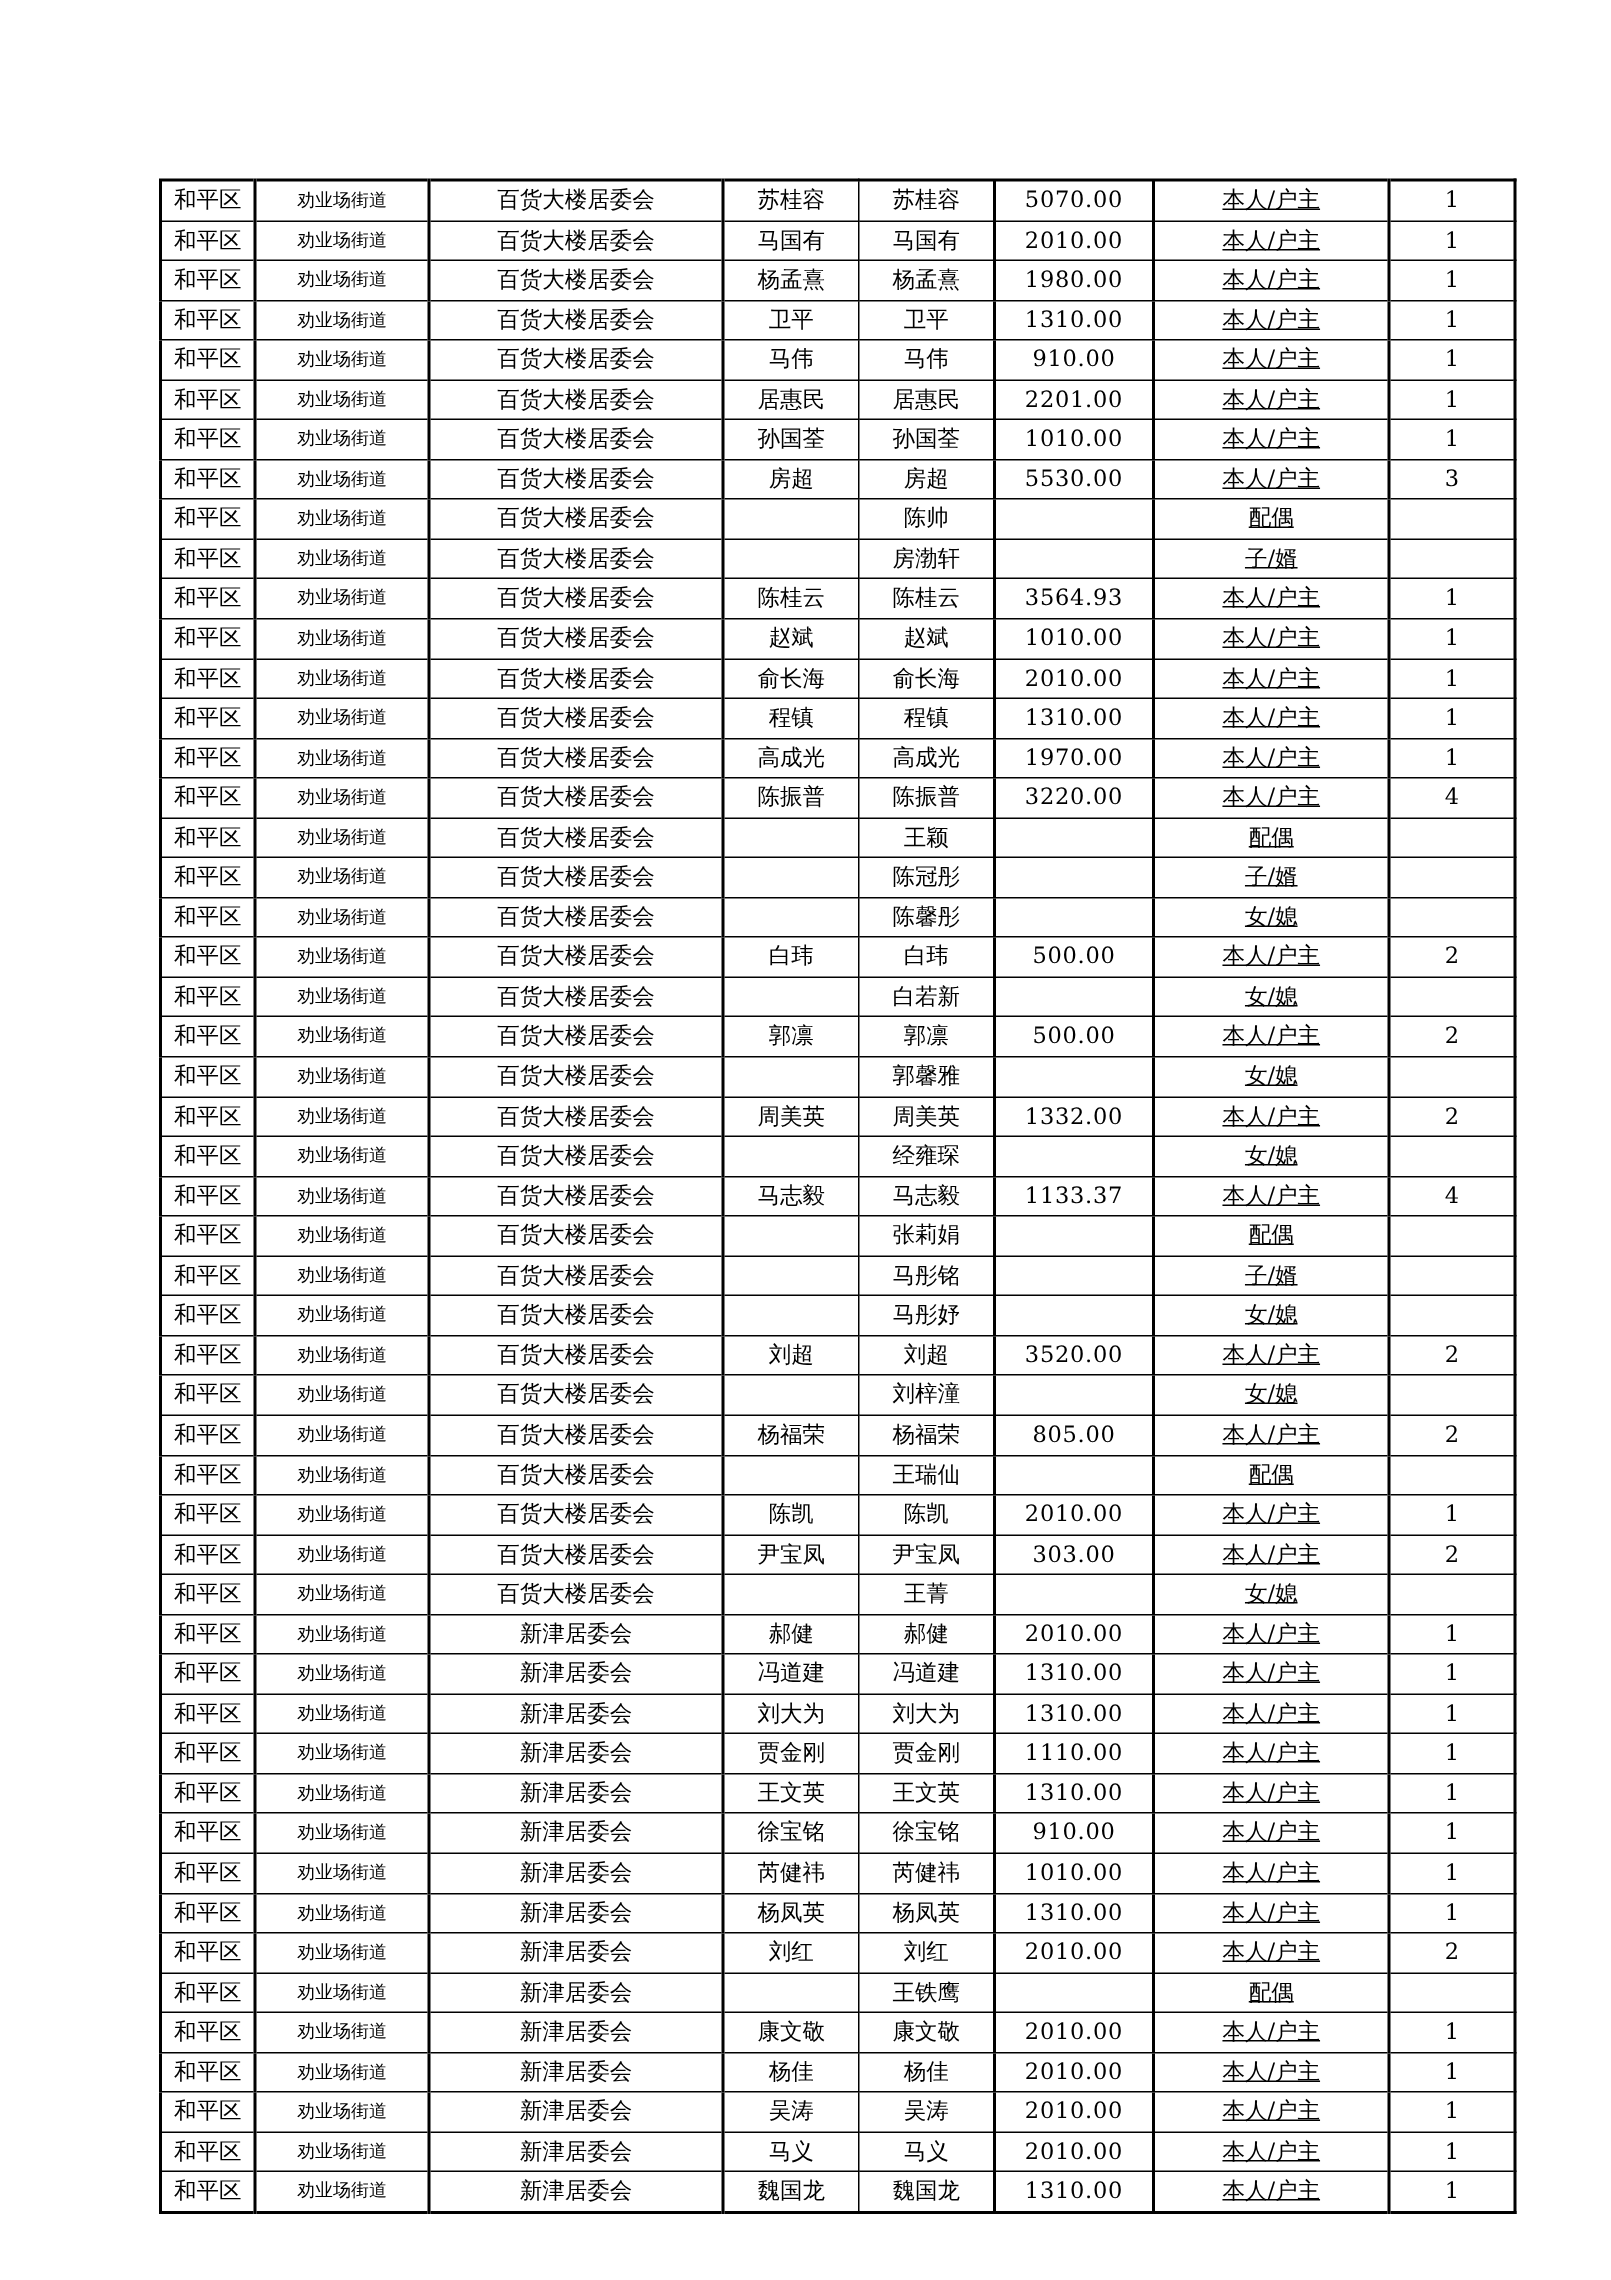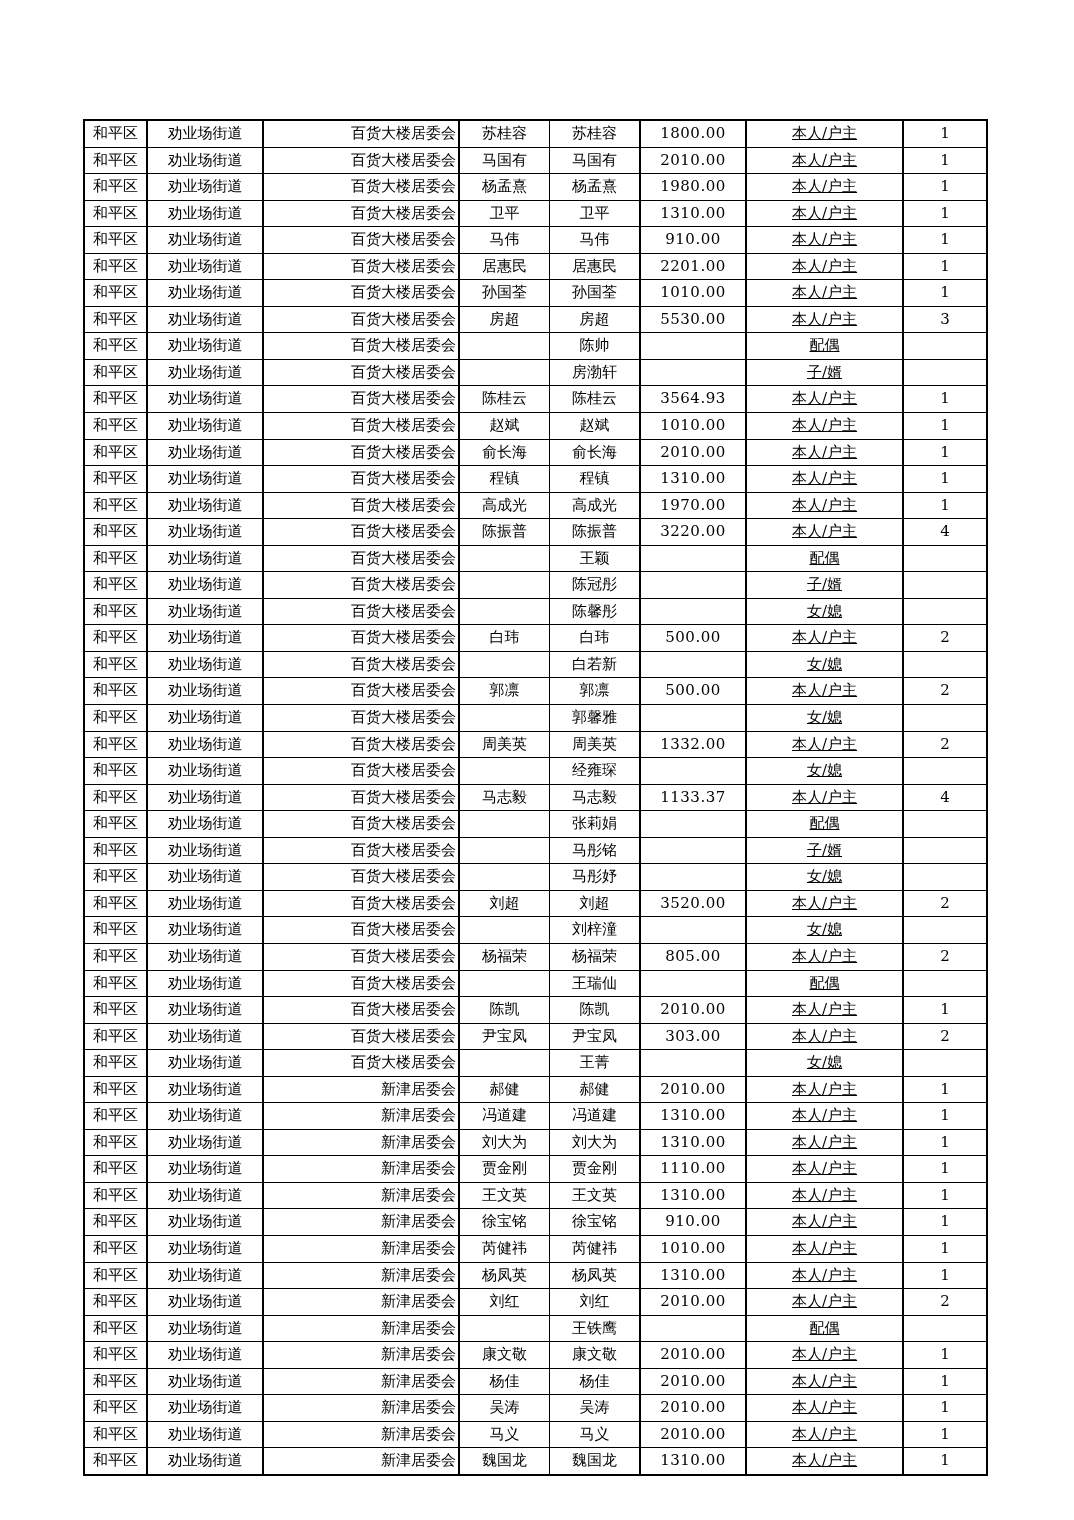--- a/index.html
+++ b/index.html
@@ -15,21 +15,21 @@
   }
   #page {
     position: relative;
     width: 1074px;
     height: 1520px;
     background: #ffffff;
     box-sizing: border-box;
   }
   #table-wrap {
     position: absolute;
-    left: 83px;
+    left: 106px;
     top: 119px;
     width: 858px;
   }
   table.roster {
     border-collapse: collapse;
     table-layout: fixed;
     width: 858px;
     border-top: 2px solid #000;
     border-bottom: 2px solid #000;
     border-left: 2px solid #000;
@@ -45,42 +45,42 @@
     border-bottom: 1px solid #000;
     text-align: center;
     vertical-align: middle;
     overflow: hidden;
     white-space: nowrap;
     font-size: 15px;
     color: #000000;
   }
   
   table.roster td.c0 { width: 57px;  border-left: 2px solid #000; border-right: 2px solid #000; font-size: 15px; }
-  table.roster td.c1 { width: 110px; border-right: 2px solid #000; font-size: 15px; }
-  table.roster td.c2 { width: 190px; border-right: 2px solid #000; text-align: right; }
+  table.roster td.c1 { width: 110px; border-right: 2px solid #000; font-size: 12px; }
+  table.roster td.c2 { width: 190px; border-right: 2px solid #000; }
   table.roster td.c3 { width: 85px;  border-right: 1px solid #000; }
   table.roster td.c4 { width: 85px;  border-right: 2px solid #000; }
   table.roster td.c5 { width: 100px; border-right: 2px solid #000; font-family: "DejaVu Serif", "Liberation Serif", serif; letter-spacing: 0.5px; }
   table.roster td.c6 { width: 151px; border-right: 2px solid #000; text-decoration: underline; }
   table.roster td.c7 { width: 78px; }
 </style>
 </head>
 <body>
 
 <div id="page">
   <div id="table-wrap">
     <table class="roster">
       <tbody id="roster-body">
           <tr>
             <td class="c0">和平区</td>
             <td class="c1">劝业场街道</td>
             <td class="c2">百货大楼居委会</td>
             <td class="c3">苏桂容</td>
             <td class="c4">苏桂容</td>
-            <td class="c5">1800.00</td>
+            <td class="c5">5070.00</td>
             <td class="c6">本人/户主</td>
             <td class="c7">1</td>
           </tr>
           <tr>
             <td class="c0">和平区</td>
             <td class="c1">劝业场街道</td>
             <td class="c2">百货大楼居委会</td>
             <td class="c3">马国有</td>
             <td class="c4">马国有</td>
             <td class="c5">2010.00</td>

